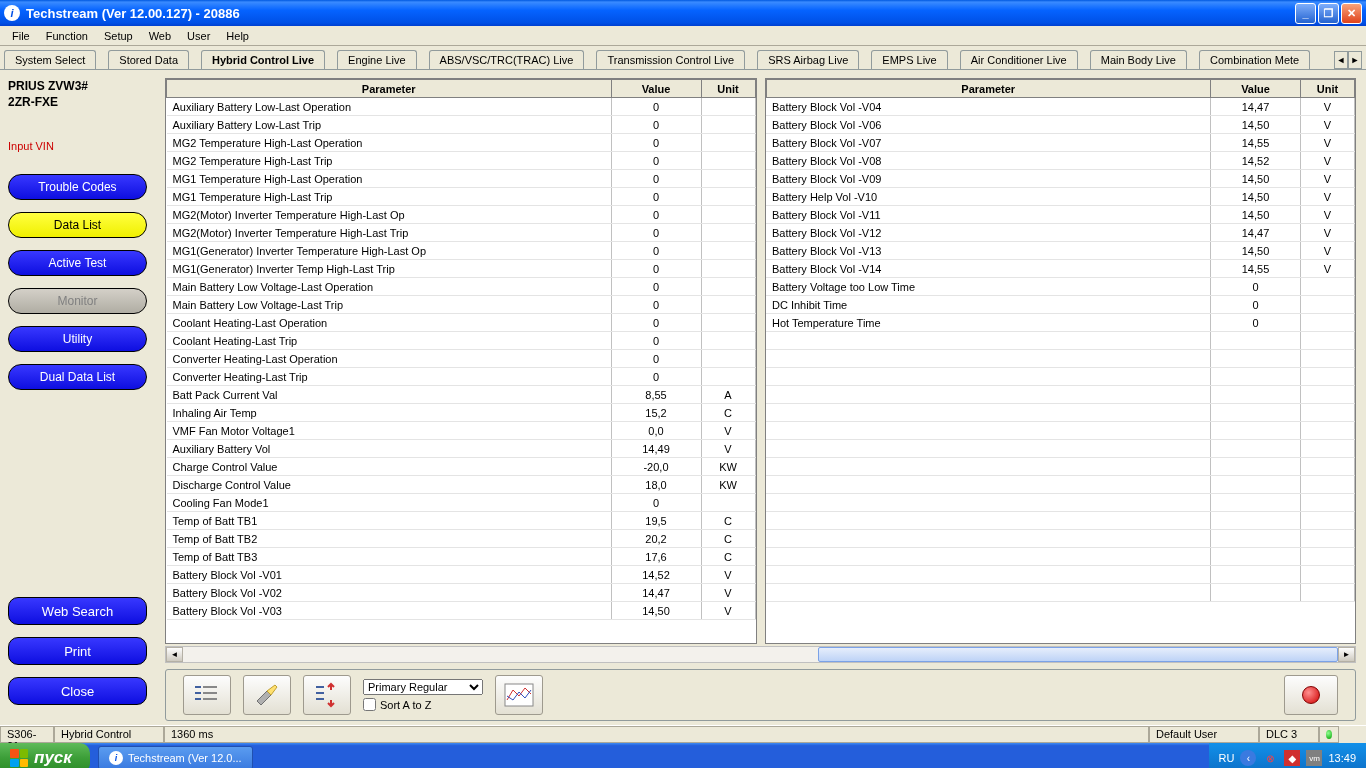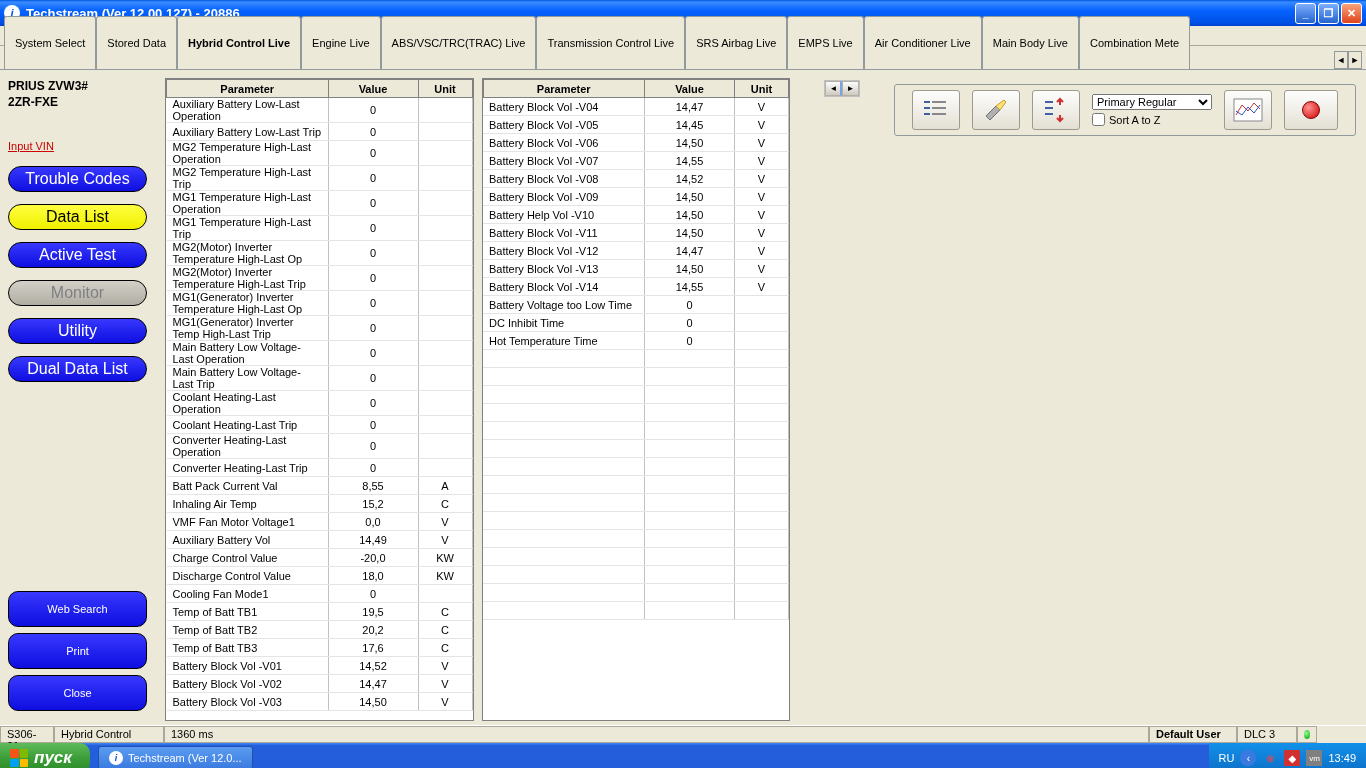--- a/index.html
+++ b/index.html
@@ -13,38 +13,38 @@
 .winbtn { width: 21px; height: 21px; border-radius: 3px; border: 1px solid #fff; display: flex; align-items: center; justify-content: center; color: #fff; font-weight: bold; font-size: 11px; }
 .winbtn.min, .winbtn.max { background: linear-gradient(to bottom, #7eaefb, #2463d0); }
 .winbtn.close { background: linear-gradient(to bottom, #f8a37a, #e0431b); }
 
 
 .menubar { height: 20px; background: #ece9d8; display: flex; align-items: center; padding: 0 4px; border-bottom: 1px solid #aca899; }
 .menubar span { padding: 2px 8px; cursor: default; }
 
 
 .tabstrip { height: 24px; background: #ece9d8; display: flex; align-items: flex-end; padding: 2px 4px 0 4px; border-bottom: 1px solid #919b9c; position: relative; }
-.tab { padding: 20px 10px; border: 1px solid #919b9c; border-bottom: none; background: #ece9d8; margin-right: 0px; border-radius: 3px 3px 0 0; font-size: 11px; cursor: default; position: relative; top: 1px; }
+.tab { padding: 3px 10px; border: 1px solid #919b9c; border-bottom: none; background: #ece9d8; margin-right: 12px; border-radius: 3px 3px 0 0; font-size: 11px; cursor: default; position: relative; top: 1px; }
 .tab.active { background: #ece9d8; font-weight: bold; z-index: 2; top: 1px; border-bottom: 1px solid #ece9d8;}
 .tabnav { width: 14px; height: 18px; background: #ece9d8; border: 1px solid #919b9c; display:flex;align-items:center;justify-content:center;font-size:9px;cursor:default;}
 
 
 .main { display: flex; height: 655px; }
 .sidebar { width: 155px; background: #ece9d8; padding: 8px 8px; display: flex; flex-direction: column; }
 .vehinfo { font-weight: bold; font-size: 12px; line-height: 16px; margin-bottom: 30px; }
-.inputvin { color: #cc0000; font-size: 11px; margin-bottom: 14px; text-decoration: underline; }
-.sidebtn { height: 26px; border-radius: 13px; border: 1px solid #000; margin-bottom: 12px; display: flex; align-items: center; justify-content: center; font-size: 16px; cursor: default; }
+.inputvin { color: #cc0000; font-size: 11px; margin-bottom: 22px; }
+.sidebtn { height: 26px; border-radius: 13px; border: 1px solid #000; margin-bottom: 12px; display: flex; align-items: center; justify-content: center; font-size: 12px; cursor: default; }
 .sidebtn.blue { background: linear-gradient(to bottom, #3838ff, #0e0ee0); color: #fff; }
 .sidebtn.yellow { background: linear-gradient(to bottom, #ffff40, #f0f000); color: #000; }
 .sidebtn.gray { background: linear-gradient(to bottom, #d4d0c8, #b0ada3); color: #808080; }
-.sidebtn.small { height: 36px; border-radius: 10px; margin-bottom: 6px; font-size: 11px;}
+.sidebtn.small { height: 28px; border-radius: 10px; font-size: 13px;}
 .spacer { flex: 1; }
 
 
-.content { flex: 1; padding: 8px 10px 4px 10px; display: flex; flex-direction: row; gap: 34px; }
+.content { flex: 1; padding: 8px 10px 4px 10px; display: flex; flex-direction: column; }
 .tables { flex: 1; display: flex; gap: 8px; overflow: hidden; }
 .tablewrap { flex: 1; border: 1px solid #808080; background: #fff; overflow: hidden; display:flex;flex-direction:column;}
 table { width: 100%; border-collapse: collapse; font-size: 11px; }
 th { background: #ece9d8; border: 1px solid #808080; padding: 2px 4px; font-weight: bold; text-align: center; height: 18px;}
 td { border-right: 1px solid #c0c0c0; border-bottom: 1px solid #e4e4e4; padding: 0 6px; height: 18px; }
 td.val, td.unit { text-align: center; }
 .col-param { width: auto; }
 .col-val { width: 90px; }
 .col-unit { width: 54px; }
 tbody tr:nth-child(even){}
@@ -60,21 +60,21 @@
 .toolbtn { width: 48px; height: 40px; background: linear-gradient(to bottom,#fdfdfd,#e3e0d3); border: 1px solid #9e9a8e; border-radius: 3px; display:flex;align-items:center;justify-content:center;}
 .toolgroup { display:flex;flex-direction:column;gap:3px;font-size:11px;}
 .toolgroup select { font-size: 11px; width: 120px; }
 .toolgroup label { display:flex;align-items:center;gap:4px;}
 .recbtn { margin-left: auto; width: 54px; height: 40px; background: linear-gradient(to bottom,#fdfdfd,#e3e0d3); border: 1px solid #9e9a8e; border-radius:3px;display:flex;align-items:center;justify-content:center;}
 .recdot { width: 18px; height: 18px; border-radius: 50%; background: radial-gradient(circle at 35% 35%, #ff9090, #d00000); border:1px solid #800000;}
 
 
 .status1 { height: 18px; background: #ece9d8; border-top: 1px solid #fff; display: flex; font-size: 11px; }
 .status1 > div { border: 1px solid #aca899; padding: 1px 6px; }
-.status1 .s1 { width: 54px; } .status1 .s2 { width: 110px; } .status1 .s3 { width: 985px; } .status1 .s4 { width: 88px; font-weight: bold; } .status1 .s5 { width: 60px; } .status1 .s6 { width: 20px; display:flex;align-items:center;justify-content:center;}
+.status1 .s1 { width: 54px; } .status1 .s2 { width: 110px; } .status1 .s3 { width: 985px; } .status1 .s4 { width: 110px; } .status1 .s5 { width: 60px; } .status1 .s6 { width: 20px; display:flex;align-items:center;justify-content:center;}
 .greenled{width:9px;height:9px;border-radius:50%;background:radial-gradient(circle at 35% 35%,#90ff90,#00a000);}
 
 
 .taskbar { height: 30px; background: linear-gradient(to bottom, #3f8cf3 0%, #245edb 9%, #245edb 90%, #1941a5 100%); display: flex; align-items: center; color: #fff; }
 .startbtn { height: 30px; background: linear-gradient(to bottom, #5fbb5a 0%, #3c9e38 50%, #2a8a27 100%); border-radius: 0 10px 10px 0; padding: 0 18px 0 10px; display: flex; align-items: center; font-style: italic; font-weight: bold; font-size: 17px; gap:6px;}
 .startlogo{width:18px;height:18px;display:grid;grid-template:1fr 1fr/1fr 1fr;gap:1px;}
 .startlogo span{border-radius:1px;}
 .startlogo span:nth-child(1){background:#f65314;}.startlogo span:nth-child(2){background:#7cbb00;}.startlogo span:nth-child(3){background:#00a1f1;}.startlogo span:nth-child(4){background:#ffbb00;}
 .taskitem { height: 24px; margin-left: 8px; background: linear-gradient(to bottom,#5a9cf0,#3a7ae0); border: 1px solid #2050b0; border-radius: 3px; padding: 0 10px; display: flex; align-items: center; gap: 5px; font-size: 11px;}
 .tray { margin-left: auto; height: 30px; background: linear-gradient(to bottom,#1290e9,#0d6fc7); padding: 0 10px; display: flex; align-items: center; gap: 6px; font-size: 11px;}
@@ -308,25 +308,20 @@
             <th class="col-unit">Unit</th>
           </tr>
             </thead>
           <tbody id="right-body">
               <tr>
                 <td>Battery Block Vol -V04</td>
                 <td class="val">14,47</td>
                 <td class="unit">V</td>
               </tr>
               <tr>
-                <td>Battery Block Vol -V05</td>
-                <td class="val">14,45</td>
-                <td class="unit">V</td>
-              </tr>
-              <tr>
                 <td>Battery Block Vol -V06</td>
                 <td class="val">14,50</td>
                 <td class="unit">V</td>
               </tr>
               <tr>
                 <td>Battery Block Vol -V07</td>
                 <td class="val">14,55</td>
                 <td class="unit">V</td>
               </tr>
               <tr>

